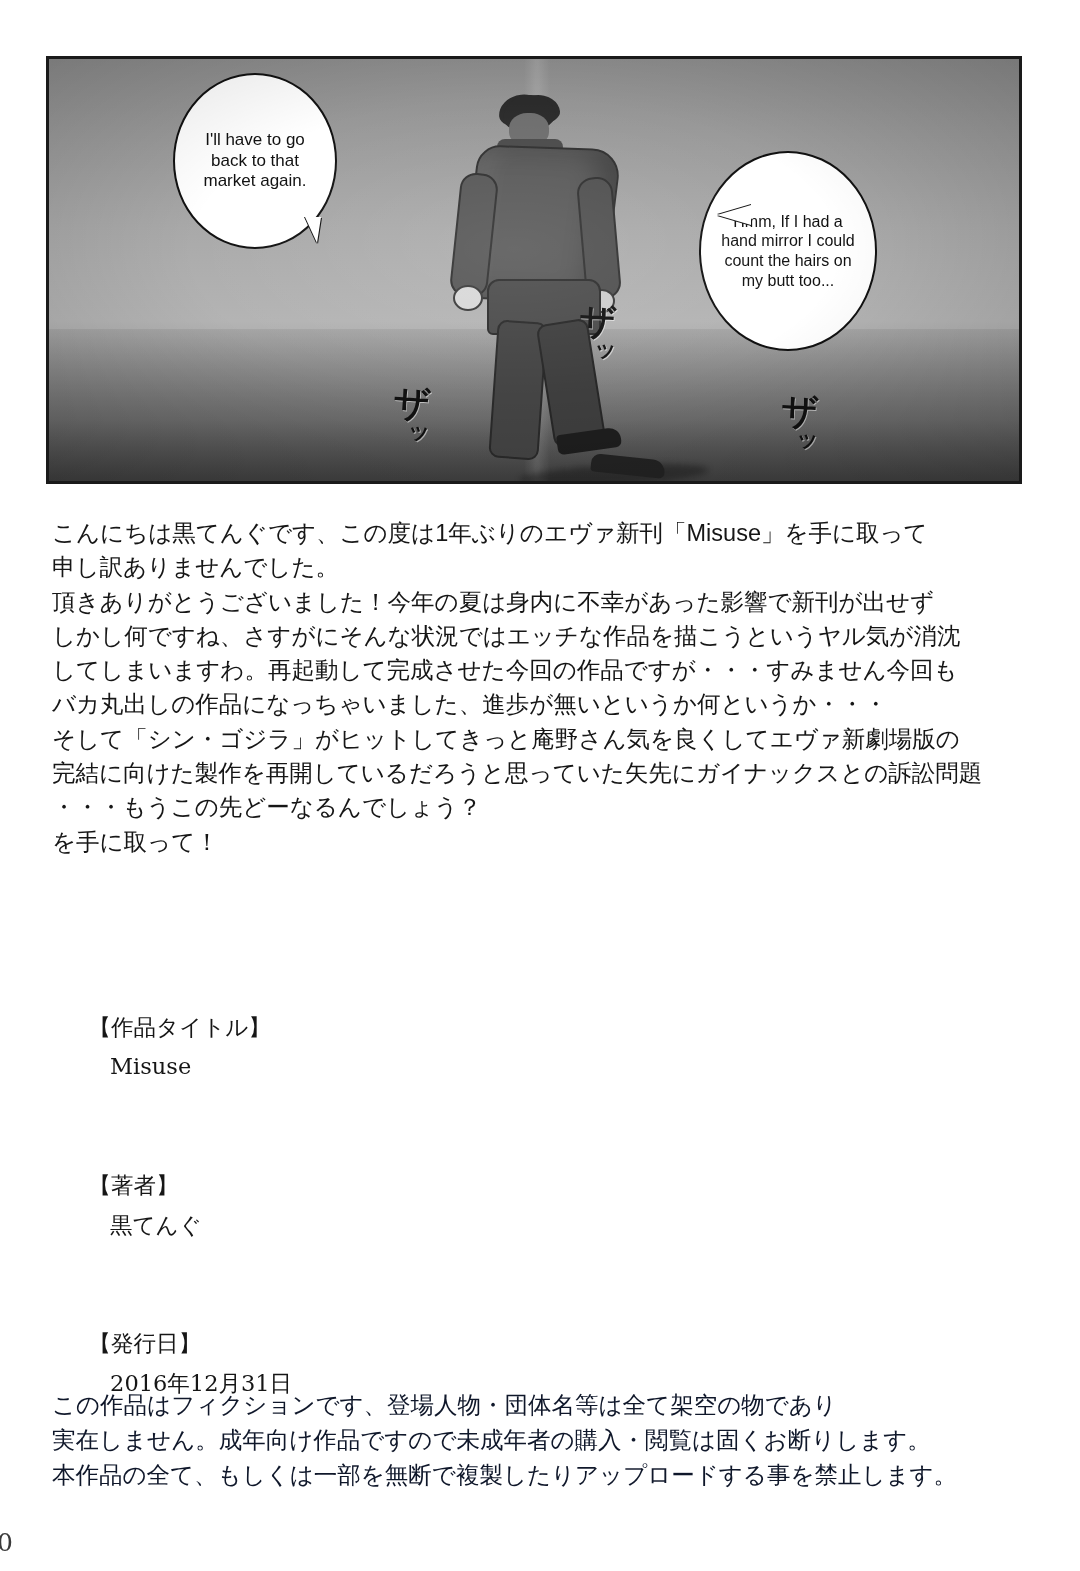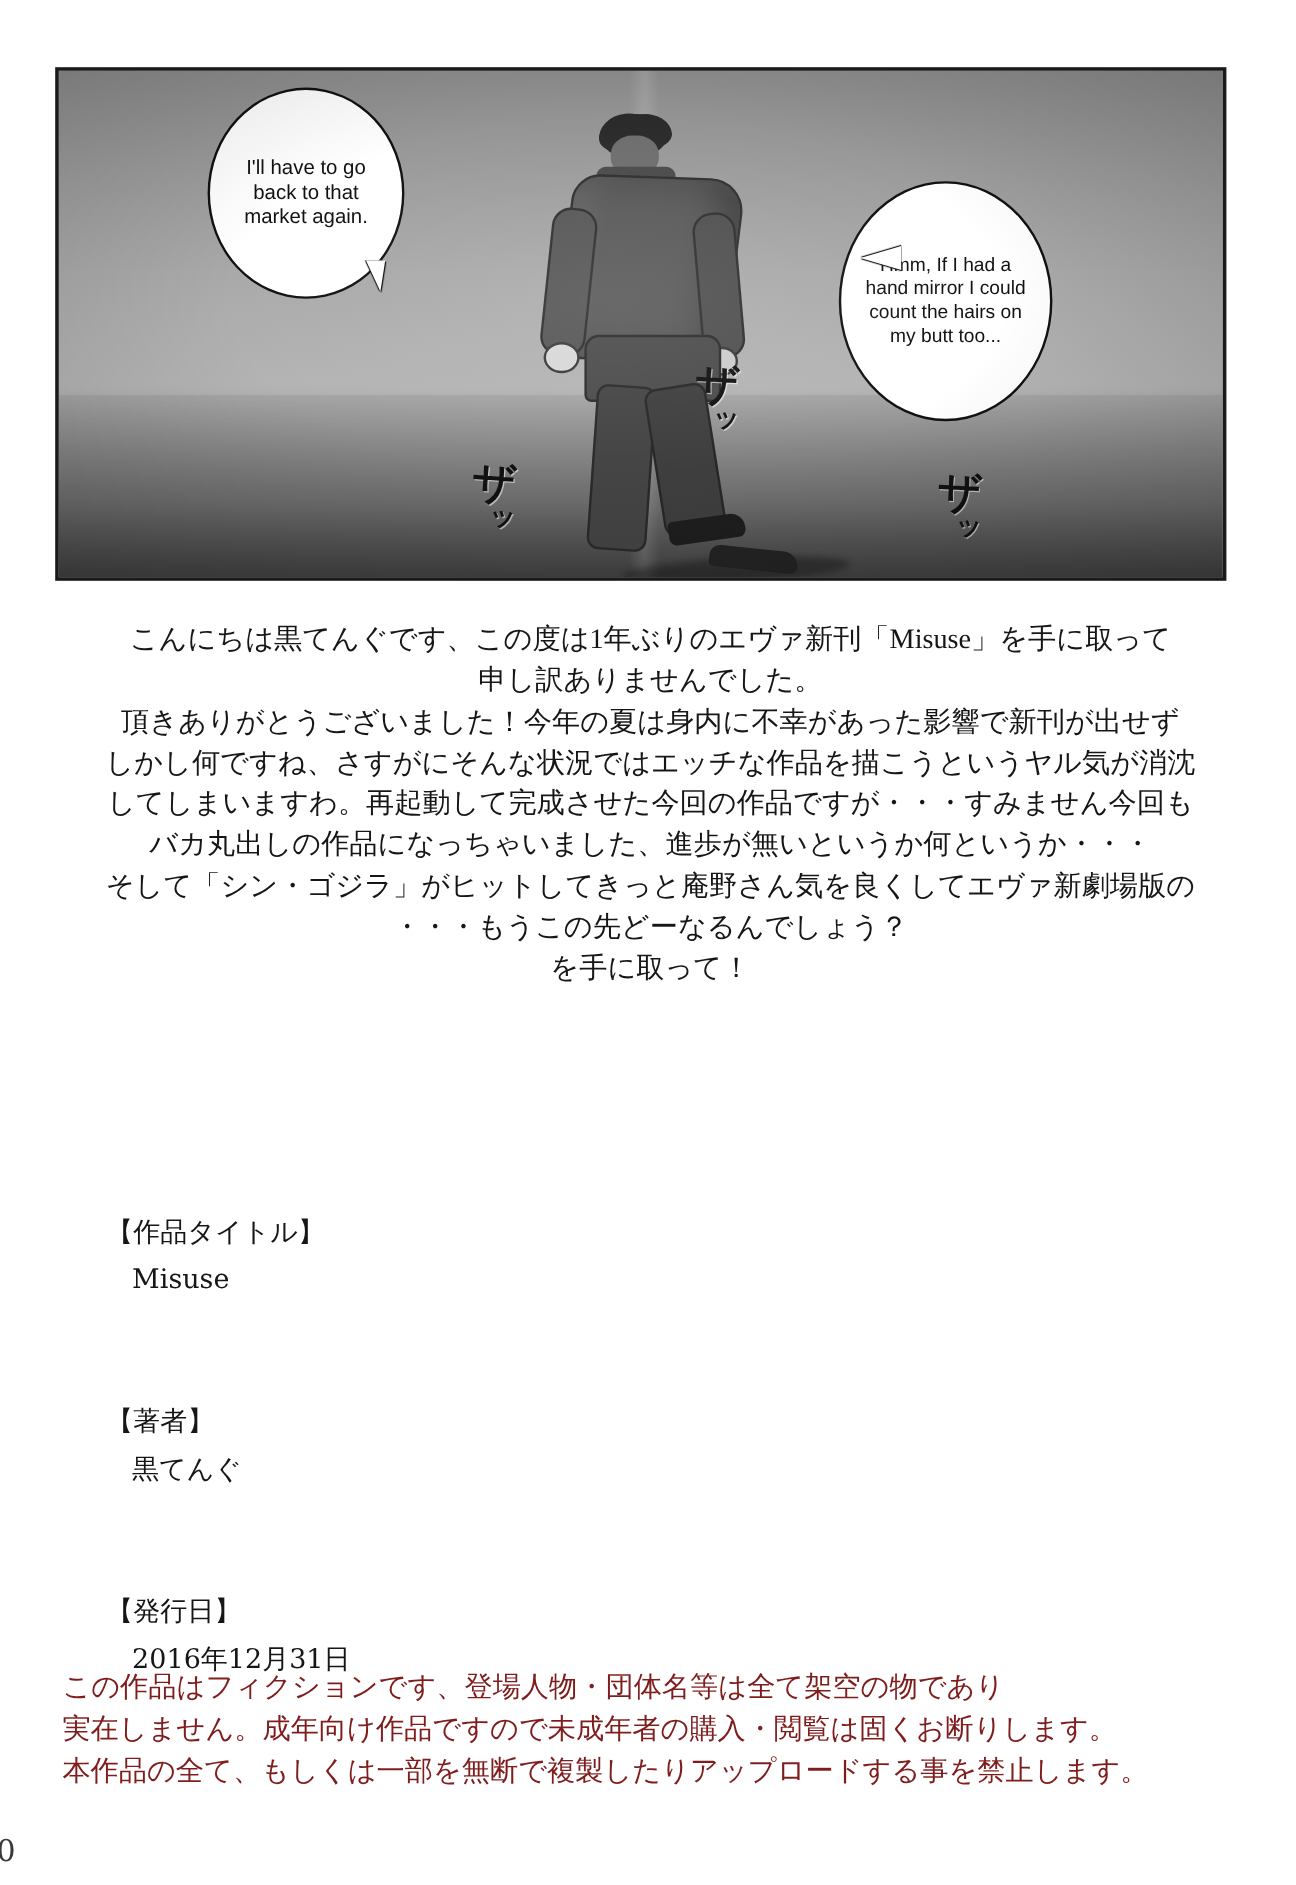--- a/index.html
+++ b/index.html
@@ -172,25 +172,24 @@
   .sfx-2 { left: 530px; top: 246px; font-size: 36px; transform: rotate(3deg); }
   .sfx-3 { left: 732px; top: 336px; font-size: 36px; transform: rotate(3deg); }
   .sfx .k2 { display: block; margin-left: 16px; font-size: 0.62em; }
 
   
   .afterword {
     position: absolute;
     left: 52px;
     top: 516px;
     width: 980px;
-    font-family: Liberation Serif, serif;
+    font-family: Liberation Sans, sans-serif;
     font-size: 23.5px;
     line-height: 1.46;
     color: #161616;
-    text-align: center;
   }
   .afterword p { margin: 0; }
 
   
   .colophon {
     position: absolute;
     left: 60px;
     top: 968px;
     width: 960px;
     font-family: "DejaVu Serif", serif;
@@ -204,21 +203,21 @@
 
   
   .disclaimer {
     position: absolute;
     left: 52px;
     top: 1388px;
     width: 980px;
     font-family: "DejaVu Serif", serif;
     font-size: 23.5px;
     line-height: 1.48;
-    color: #7f1d1d;
+    color: #0f172a;
   }
   .disclaimer p { margin: 0; }
 
   
   .page-number {
     position: absolute;
     left: -3px;
     bottom: 14px;
     font-family: "DejaVu Serif", serif;
     font-size: 25px;
@@ -276,20 +275,21 @@
 </div>
 
 <div class="afterword">
   <p>こんにちは黒てんぐです、この度は1年ぶりのエヴァ新刊「Misuse」を手に取って</p>
   <p>申し訳ありませんでした。</p>
   <p>頂きありがとうございました！今年の夏は身内に不幸があった影響で新刊が出せず</p>
   <p>しかし何ですね、さすがにそんな状況ではエッチな作品を描こうというヤル気が消沈</p>
   <p>してしまいますわ。再起動して完成させた今回の作品ですが・・・すみません今回も</p>
   <p>バカ丸出しの作品になっちゃいました、進歩が無いというか何というか・・・</p>
   <p>そして「シン・ゴジラ」がヒットしてきっと庵野さん気を良くしてエヴァ新劇場版の</p>
+  <p>完結に向けた製作を再開しているだろうと思っていた矢先にガイナックスとの訴訟問題</p>
   <p>・・・もうこの先どーなるんでしょう？</p>
   <p>を手に取って！</p>
 </div>
 
 <div class="colophon">
   <div class="row">
     <span class="lbl">【作品タイトル】</span>
     <span>&nbsp;&nbsp;&nbsp;</span><span class="val">Misuse</span>
   </div>
   <div class="row">

